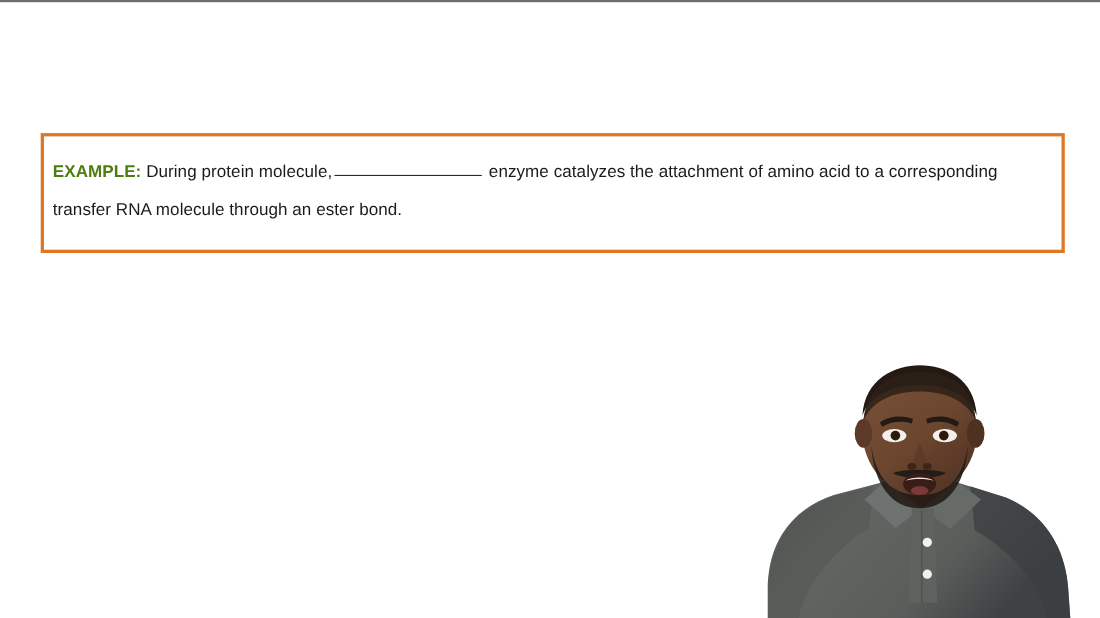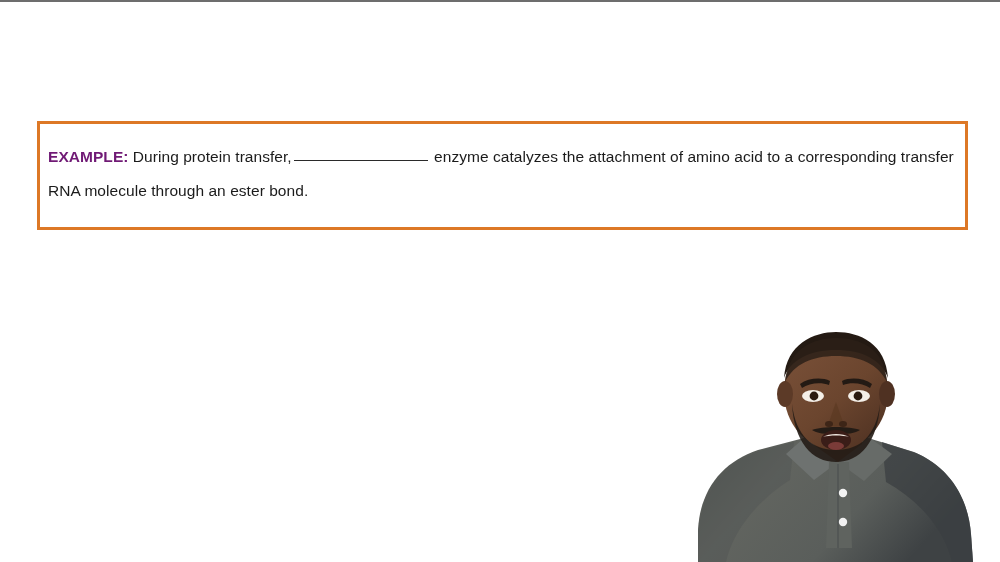--- a/index.html
+++ b/index.html
@@ -53,21 +53,21 @@
     top: 16px;
     right: 10px;
     font-size: 15.5px;
     line-height: 34px;
     color: #1b1b1b;
     letter-spacing: 0.05px;
   }
 
   .lbl-example {
     font-weight: bold;
-    color: #701a75;
+    color: #4d7c0f;
   }
 
   .blank-line {
     display: inline-block;
     width: 134px;
     border-bottom: 1.6px solid #2a2a2a;
     vertical-align: 1px;
     margin: 0 2px;
   }
 
@@ -83,21 +83,21 @@
   #presenter svg { display: block; }
 </style>
 </head>
 <body>
 
 <div id="slide">
 
   <div id="top-rule"></div>
 
   <div id="example-box">
-    <div id="example-text"><span class="lbl-example">EXAMPLE:</span><span> During protein transfer,</span><span class="blank-line"></span><span> enzyme catalyzes the attachment of amino acid to a corresponding transfer RNA molecule through an ester bond.</span></div>
+    <div id="example-text"><span class="lbl-example">EXAMPLE:</span><span> During protein molecule,</span><span class="blank-line"></span><span> enzyme catalyzes the attachment of amino acid to a corresponding transfer RNA molecule through an ester bond.</span></div>
   </div>
 
   <div id="presenter">
     <svg width="300" height="232" viewBox="0 0 300 232">
       <defs>
         <linearGradient id="shirtGrad" x1="0" y1="0" x2="1" y2="0.4">
           <stop offset="0%" stop-color="#4a4e4c"></stop>
           <stop offset="35%" stop-color="#61645f"></stop>
           <stop offset="70%" stop-color="#5a5e5b"></stop>
           <stop offset="100%" stop-color="#3e4244"></stop>

